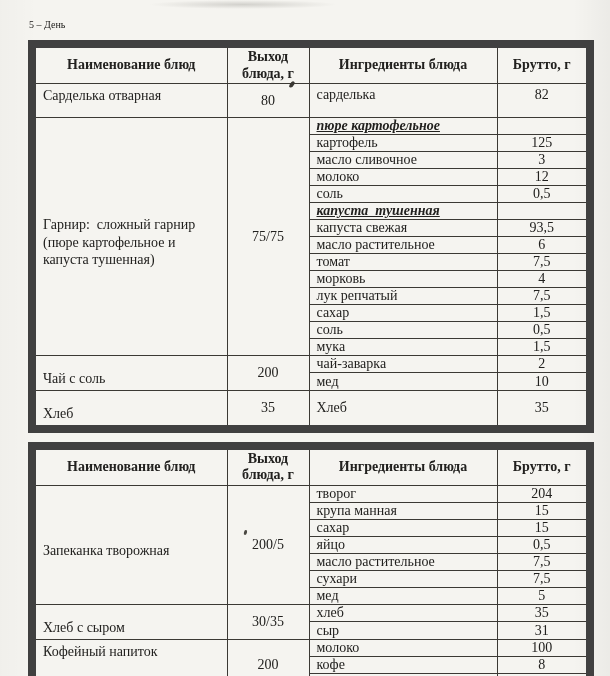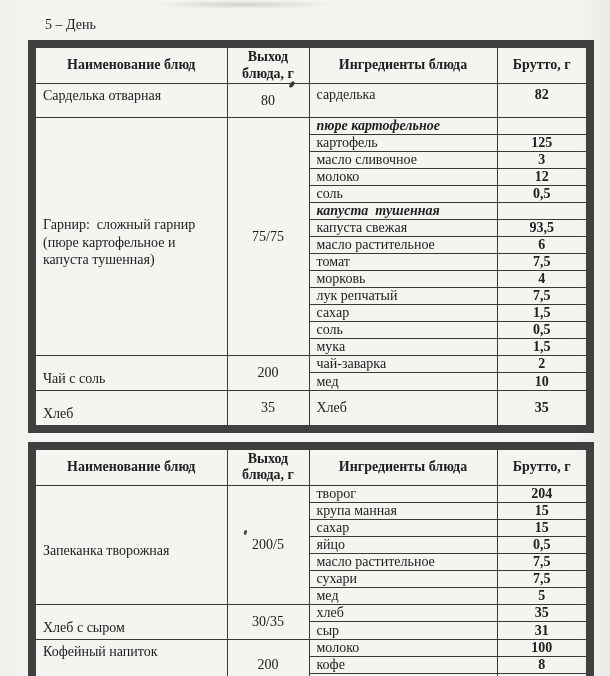--- a/index.html
+++ b/index.html
@@ -7,22 +7,22 @@
     width: 610px; height: 676px;
     background: #f5f4f0;
     background-image: linear-gradient(90deg, rgba(0,0,0,0.02) 0%, rgba(0,0,0,0) 6%, rgba(0,0,0,0) 94%, rgba(0,0,0,0.04) 100%);
     font-family: "Liberation Serif", "DejaVu Serif", serif;
     color: #22211f;
     position: relative;
     overflow: hidden;
   }
   .sheet { padding: 15px 22px 0 28px; position: relative; }
   .day-label {
-    font-size: 14px; font-weight: normal;
-    margin: 0 0 6px 17px; line-height: 19px;
+    font-size: 10px; font-weight: normal;
+    margin: 0 0 6px 1px; line-height: 19px;
   }
   table.menu-table {
     border-collapse: collapse;
     table-layout: fixed;
     width: 558px;
     border: 8px solid #404040;
     margin-bottom: 9px;
   }
   .menu-table th, .menu-table td {
     border: 1px solid #3b3934;
@@ -44,23 +44,23 @@
     text-align: left; vertical-align: middle;
     padding: 14px 6px 2px 7px; line-height: 1.28;
     white-space: pre-wrap;
   }
   .dish-cell.v-top { vertical-align: top; padding-top: 3px; }
   .output-cell { text-align: center; vertical-align: middle; padding: 0 11px; }
   .ing-cell {
     text-align: left; vertical-align: middle;
     padding: 0 4px 0 7px; white-space: pre-wrap;
   }
-  .gross-cell { text-align: center; vertical-align: middle; padding: 0 14px; font-weight: bold; }
+  .gross-cell { text-align: center; vertical-align: middle; padding: 0 14px; }
   tr.tall-row .ing-cell, tr.tall-row .gross-cell { vertical-align: top; padding-top: 3px; margin-left: 40px; }
-  tr.subheader-row .ing-cell { font-weight: bold; font-style: italic; }
+  tr.subheader-row .ing-cell { font-weight: bold; font-style: italic; text-decoration: underline; }
   
   .smudge {
     position: absolute; left: 148px; top: 0; width: 190px; height: 9px;
     background: radial-gradient(ellipse at center, rgba(120,118,112,0.28), rgba(120,118,112,0) 70%);
     pointer-events: none;
   }
   .mark-comma {
     position: absolute; left: 290px; top: 81px; width: 4px; height: 7px;
     background: #3a3833; border-radius: 60% 40% 70% 30%;
     transform: rotate(28deg);

